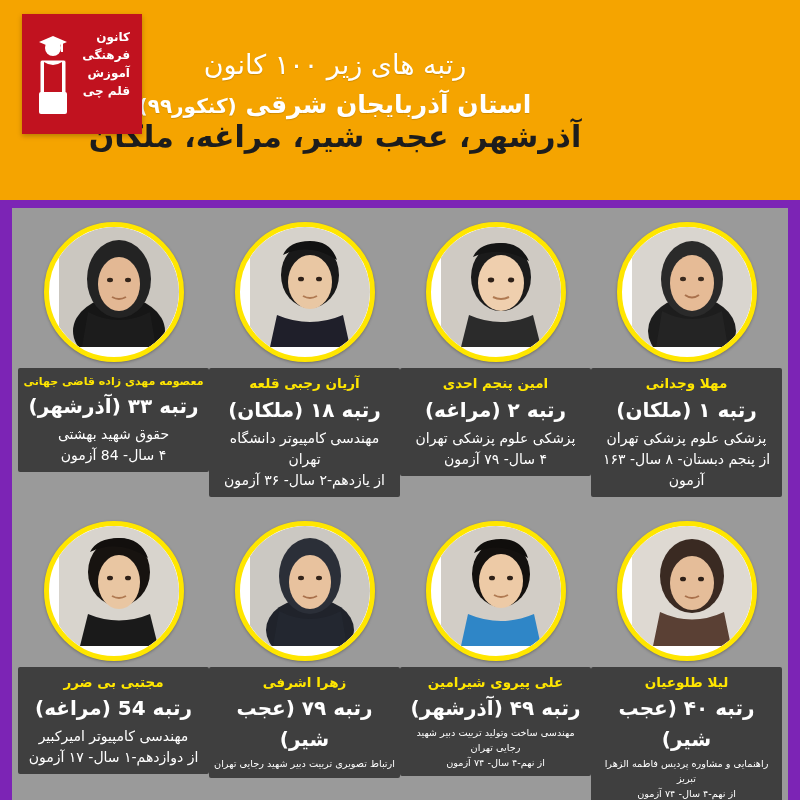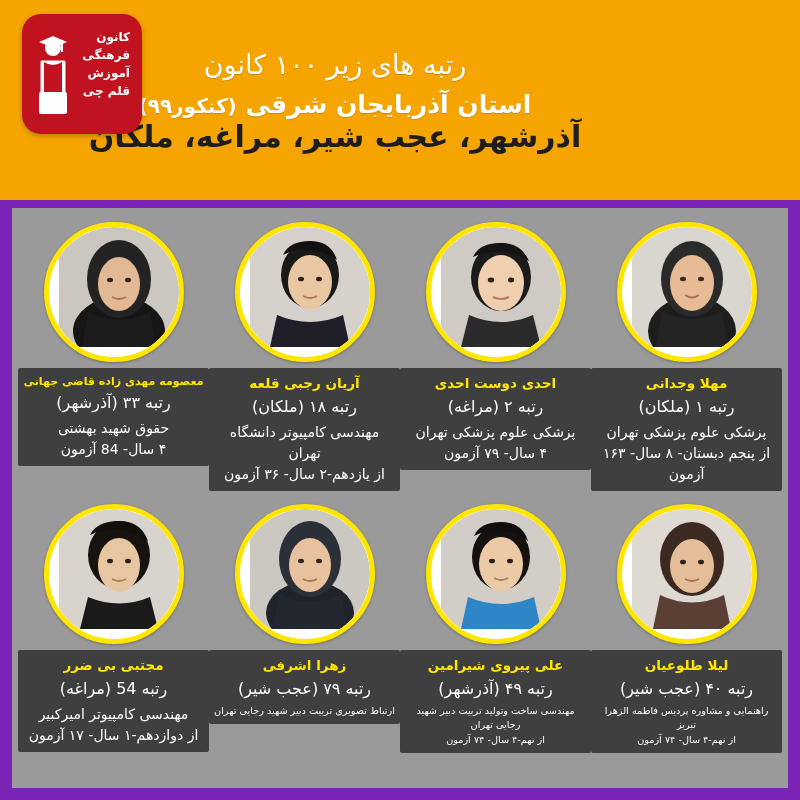--- a/index.html
+++ b/index.html
@@ -23,21 +23,21 @@
     display:flex;
     align-items:stretch;
     overflow:hidden;
     flex:0 0 200px;
   }
   .logo-box{
     position:absolute;
     left:22px;top:14px;
     width:120px;height:120px;
     background:#c1121f;
-    border-radius:19px;
+    border-radius:0;
     display:flex;
     align-items:center;
     justify-content:center;
     box-shadow:0 2px 5px rgba(0,0,0,.25);
   }
   .logo-inner{
     position:relative;
     width:108px;height:108px;
     display:flex;align-items:center;justify-content:center;
   }
@@ -130,22 +130,22 @@
   }
   .nm{
     color:#ffe600;
     font-size:13.5px;
     font-weight:bold;
     display:block;
   }
   .nm.small{font-size:11px;}
   .rk{
     color:#ffffff;
-    font-size:16px;
-    font-weight:normal;
+    font-size:20px;
+    font-weight:bold;
     display:block;
     margin:1px 0 2px;
   }
   .meta{
     color:#ffffff;
     font-size:14px;
     display:block;
     line-height:1.5;
   }
   .meta.small{font-size:9.7px;}
@@ -221,21 +221,21 @@
             <ellipse cx="60" cy="56" rx="23" ry="28" fill="#efcfae"></ellipse>
             <ellipse cx="50" cy="53" rx="3.2" ry="2.4" fill="#2e2018"></ellipse>
             <ellipse cx="70" cy="53" rx="3.2" ry="2.4" fill="#2e2018"></ellipse>
             <path d="M52 70 q8 4 16 0" stroke="#b07a52" stroke-width="2" fill="none"></path>
             <path d="M32 30 q28 -12 56 4 q-8 -18 -28 -18 q-22 0 -28 14 z" fill="#141414"></path>
             <path d="M28 88 q32 14 64 0 l8 32 h-80 z" fill="#2b2b2b"></path>
           </svg>
         </div>
       </div>
       <div class="info">
-        <span class="nm">احدی دوست احدی</span>
+        <span class="nm">امین پنجم احدی</span>
         <span class="rk">رتبه ۲ (مراغه)</span>
         <span class="meta">پزشکی علوم پزشکی تهران</span>
         <span class="meta">۴ سال- ۷۹ آزمون</span>
       </div>
     </div>
 
     <div class="card">
       <div class="photo-ring">
         <div class="pic">
           <svg viewBox="0 0 120 120" width="120" height="120">

